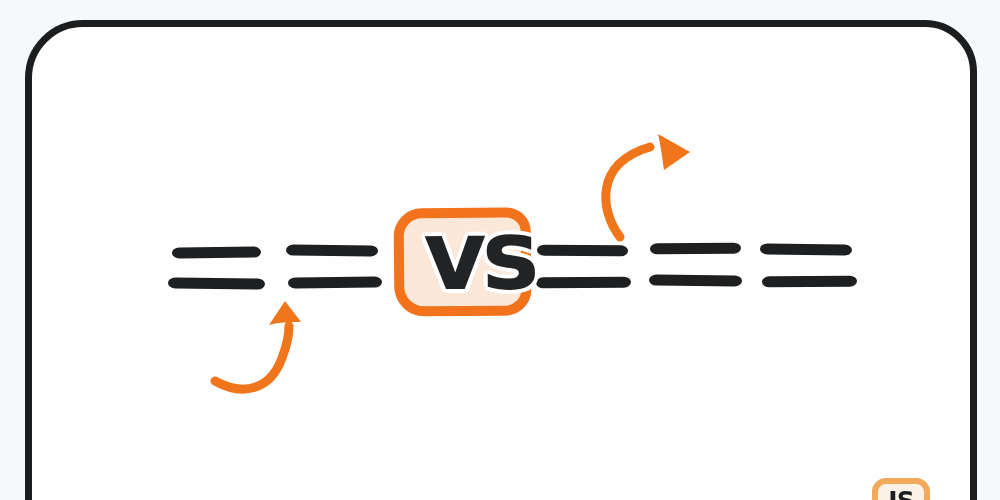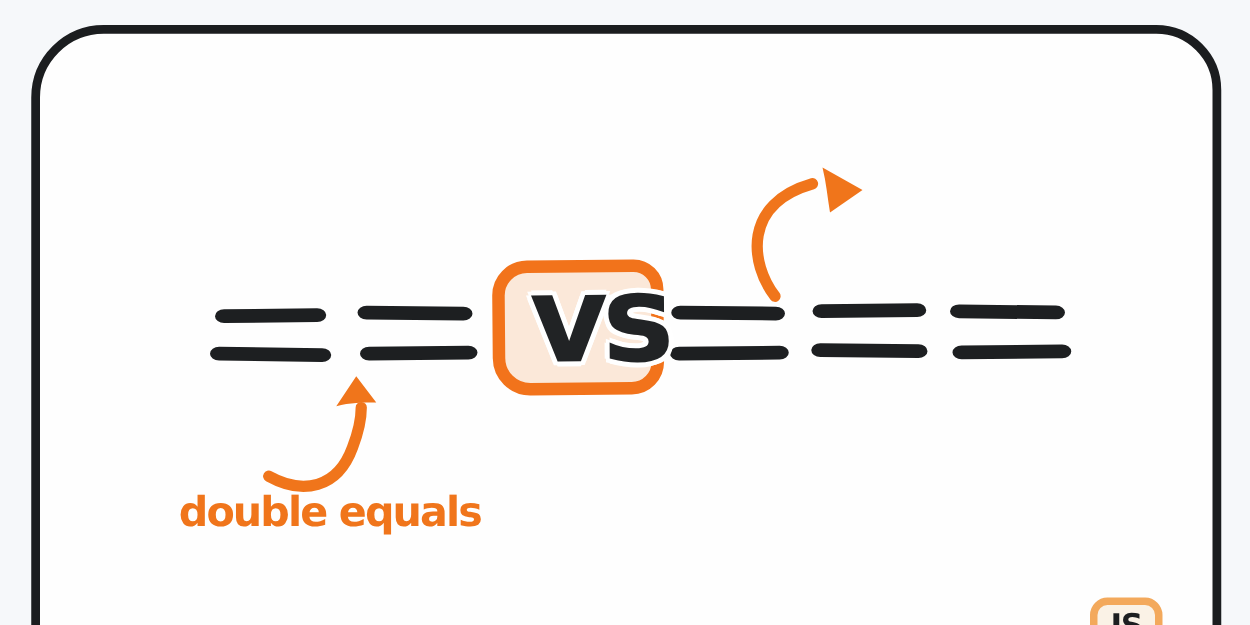--- a/index.html
+++ b/index.html
@@ -156,19 +156,18 @@
     <g>
       <path d="M 620 237 C 600 211 594 163 650 147" fill="none" stroke="#f0751b" stroke-width="9" stroke-linecap="round"></path>
       <path d="M 690 152 L 658 134 C 661 146 662 158 664 170 Z" fill="#f0751b"></path>
     </g>
     <g>
       <path d="M 215 381 C 242 396 270 391 282 358 C 287 345 289 336 289 326" fill="none" stroke="#f0751b" stroke-width="9" stroke-linecap="round"></path>
       <path d="M 285 301 L 269 325 C 280 322 290 322 301 322 Z" fill="#f0751b"></path>
     </g>
   </svg>
 
-  <div class="note note-double">double equals</div>
 
   <div class="js-badge">
     <div class="js-text">JS</div>
   </div>
 
 </div>
 
 </body></html>

